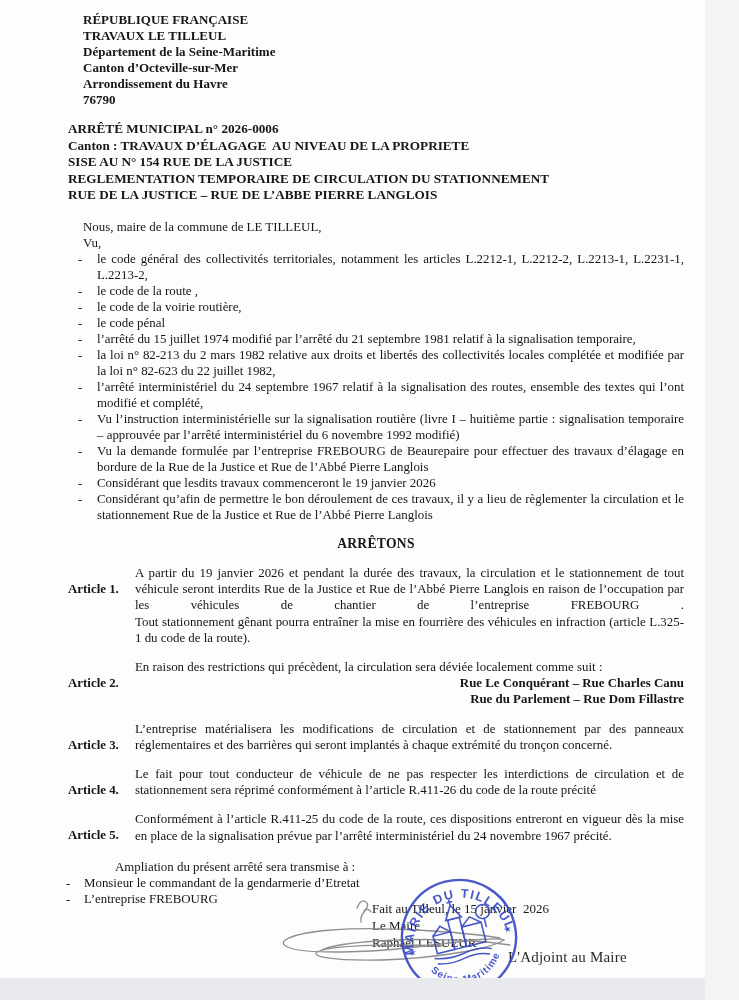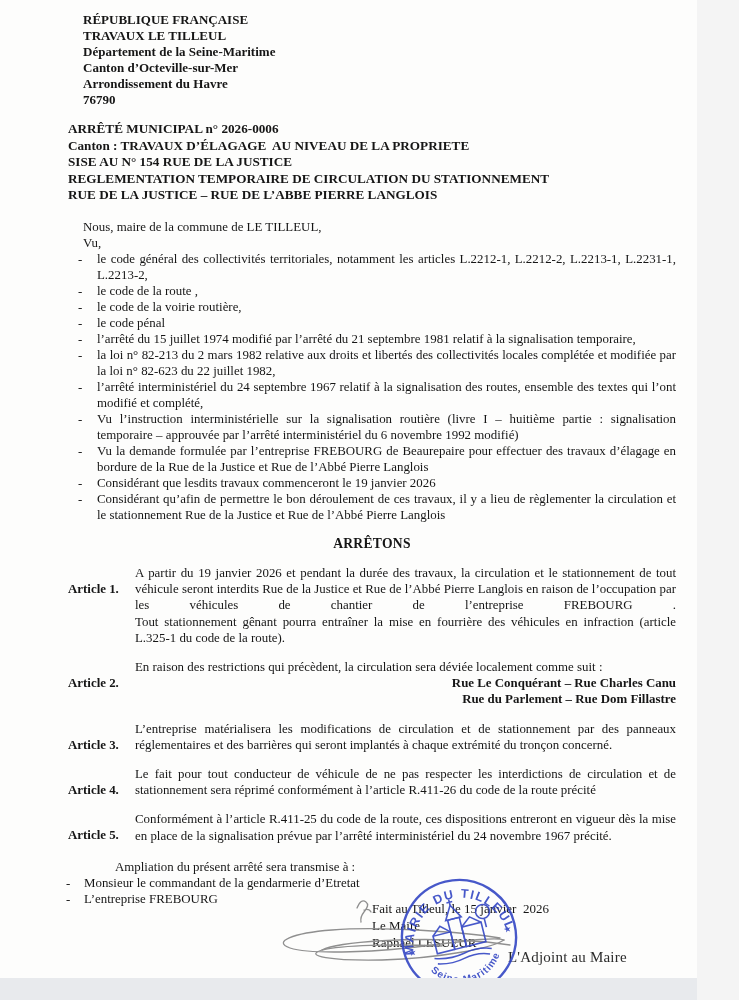--- a/index.html
+++ b/index.html
@@ -1,17 +1,17 @@
 <!DOCTYPE html>
 <html><head>
 <meta charset="utf-8">
 <style>
   html,body{margin:0;padding:0;}
   body{width:739px;height:1000px;background:#f4f4f4;font-family:"Liberation Serif","DejaVu Serif",serif;}
-  .page{position:relative;width:697px;height:1000px;background:#fdfdfc;overflow:hidden;color:#161616;}
+  .page{position:relative;width:697px;height:1000px;background:#fdfdfc;overflow:hidden;color:#161616;padding-left:8px;}
   .doc{position:absolute;top:0;left:0;right:0;padding:12px 21px 0 68px;}
 
   
   .hdr{margin-left:15px;font-weight:bold;font-size:13px;line-height:16px;}
   .hdr div{white-space:pre-wrap;}
 
   
   .title{margin-top:13px;text-align:left;font-weight:bold;font-size:13.2px;line-height:16.6px;}
   .title div{white-space:pre-wrap;}
 

